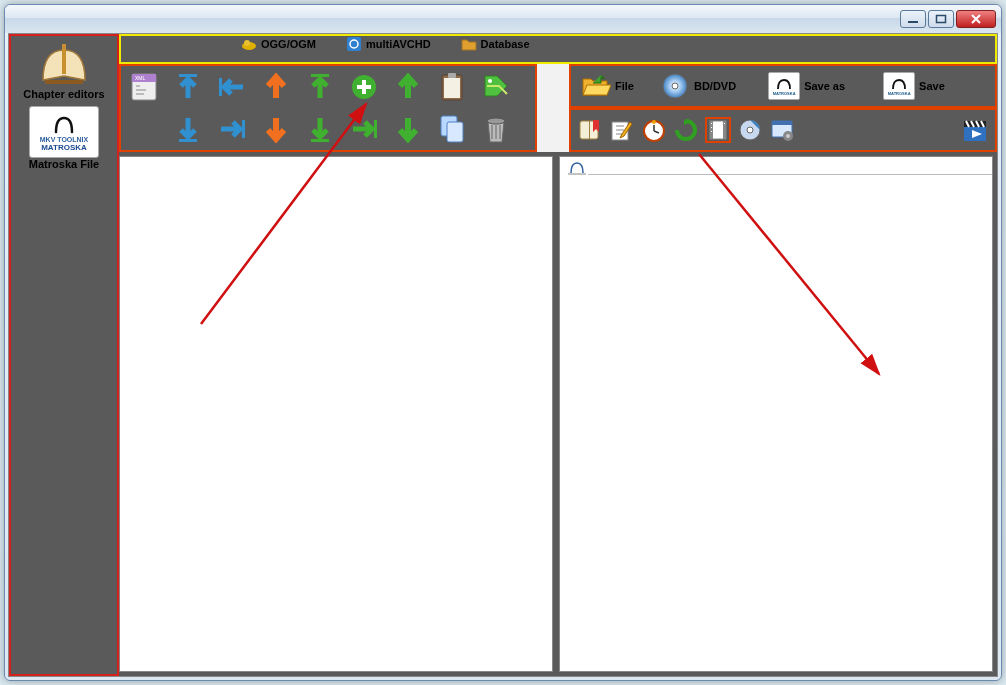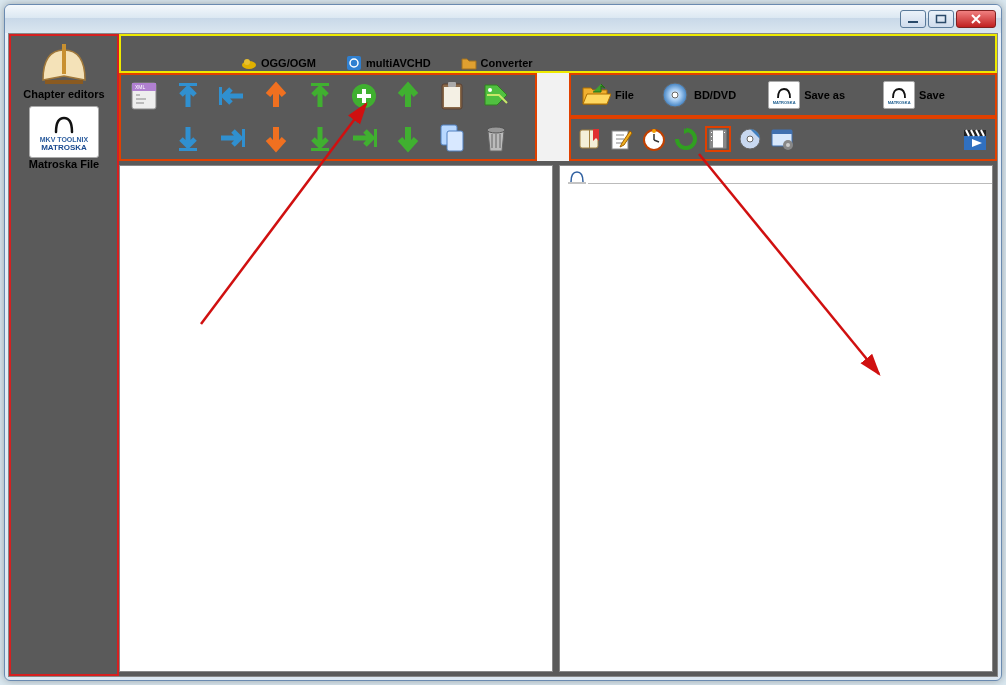--- a/index.html
+++ b/index.html
@@ -12,21 +12,21 @@
 
 
 .sidebar { width: 110px; background: #5a5a5a; display:flex; flex-direction:column; align-items:center; padding-top:2px; border:2px solid #d52020; }
 .sidebar-item { width: 100%; display:flex; flex-direction:column; align-items:center; padding: 2px 0 4px 0; cursor:pointer; }
 .sidebar-item .icon { width: 58px; height: 48px; display:flex; align-items:center; justify-content:center; }
 .sidebar-label { color:#000; font-size:11px; font-weight:bold; background:rgba(255,255,255,0); text-align:right; }
 .sidebar .sidebar-label { color:#000; }
 
 
 .main { flex:1; display:flex; flex-direction:column; }
-.menubar { height: 39px; background: #5a5a5a; border:2px solid #eeea00; display:flex; align-items:flex-end; padding-left: 120px; gap: 30px; }
+.menubar { height: 30px; background: #5a5a5a; border:2px solid #eeea00; display:flex; align-items:flex-start; padding-left: 120px; gap: 30px; }
 .menu-item { display:flex; align-items:center; gap:4px; color:#000; font-weight:bold; font-size:11px; cursor:pointer;}
 .menu-item .micon { width:16px; height:16px; }
 
 .toolbars { display:flex; height: 88px; gap: 32px; }
 .tb-left { width: 418px; background:#5a5a5a; border:2px solid #e04000; display:flex; flex-direction:column; }
 .tb-right { flex:1; display:flex; flex-direction:column; }
 .tb-row { display:flex; align-items:center; padding: 4px 6px; gap: 10px; }
 .tb-row1 { height:44px;}
 .tb-row2 { height:42px;}
 .tbtn { width:34px; height:34px; display:flex; align-items:center; justify-content:center; cursor:pointer;}
@@ -106,21 +106,21 @@
           <span class="micon"><svg width="16" height="16">
                 <rect x="1" y="1" width="14" height="14" rx="2" fill="#3080d0"></rect>
                 <circle cx="8" cy="8" r="4" fill="none" stroke="#fff" stroke-width="1.5"></circle>
               </svg></span>
           <span>multiAVCHD</span>
         </div>
         <div class="menu-item">
           <span class="micon"><svg width="16" height="16">
                 <path d="M1 4 L6 4 L8 6 L15 6 L15 14 L1 14 Z" fill="#e0a030" stroke="#a07020"></path>
               </svg></span>
-          <span>Converter</span>
+          <span>Database</span>
         </div>
       </div>
 
       <div class="toolbars">
         <div class="tb-left">
           <div class="tb-row tb-row1">
             <span class="tbtn">
                 <svg width="28" height="30">
                   <rect x="2" y="2" width="24" height="26" rx="2" fill="#eee" stroke="#888"></rect>
                   <rect x="2" y="2" width="24" height="8" fill="#b080d0"></rect>

